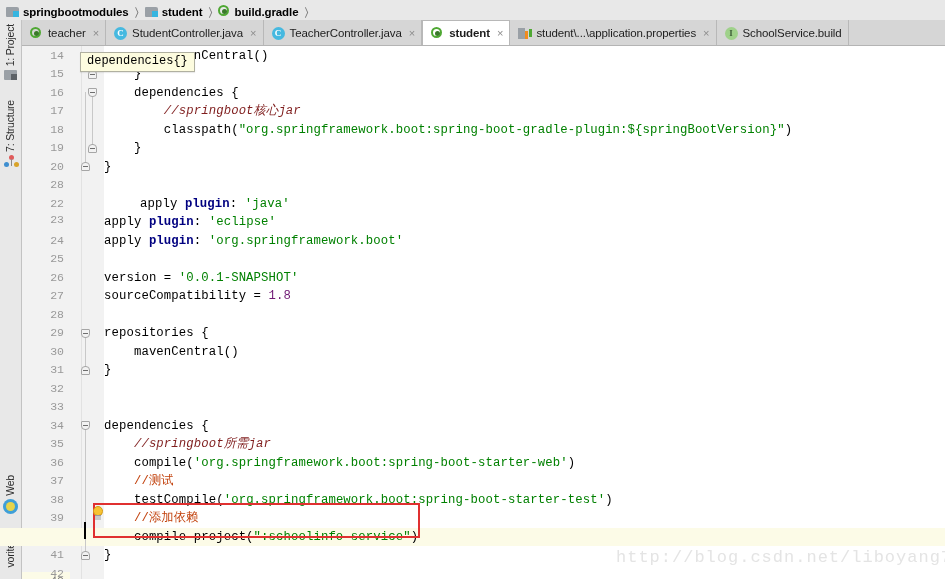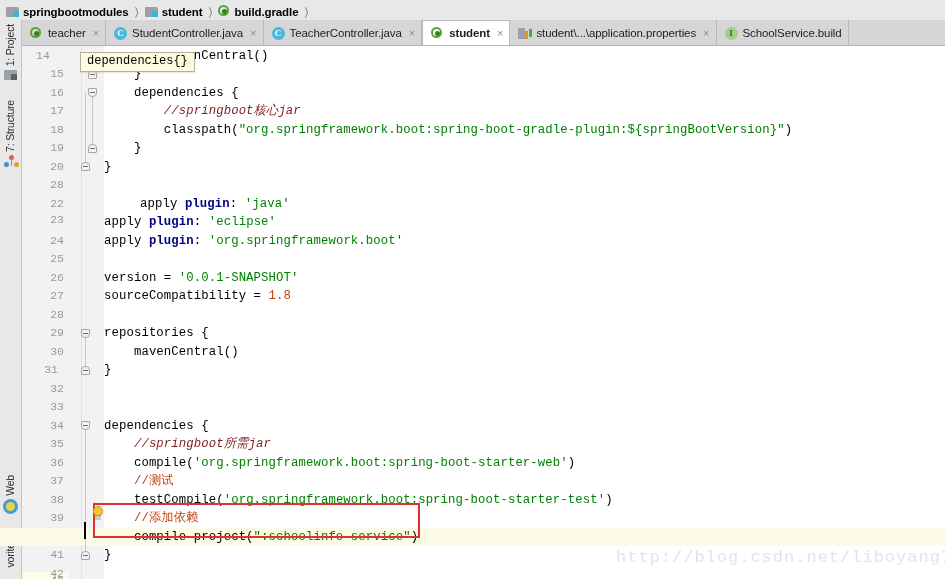--- a/index.html
+++ b/index.html
@@ -274,21 +274,21 @@
     height: 18.5px;
     line-height: 18.5px;
     font-family: "Liberation Mono", monospace;
     font-size: 12.3px;
     color: #000000;
     white-space: pre;
     letter-spacing: 0.1px;
   }
   .kw  { color: #000080; font-weight: bold; }
   .str { color: #008000; }
-  .num { color: #c2410c; }
+  .num { color: #701a75; }
   .cmt { color: #7f1d1d; font-style: italic; }
   .cmt-plain { color: #c2410c; }
 
   
   .foldline {
     position: absolute;
     width: 1px;
     background: #c8c8c8;
   }
   .foldmark {
@@ -452,21 +452,21 @@
     </div>
 
   <div class="editor">
     <div class="gutter"></div>
     <div class="foldcol" id="foldcol"></div>
     <div class="codearea" id="codearea"></div>
   </div>
 
   <div id="rows">
       <div class="row" style="top: 46.5px;"></div>
-      <div class="gutnum" style="top: 46.5px; position: absolute; left: 22px; text-align: center;">14</div>
+      <div class="gutnum" style="top: 46.5px; position: absolute; left: 22px;">14</div>
       <div class="code" style="top: 46.5px; left: 104px;">        <span class="">mavenCentral()</span></div>
       <div class="row" style="top: 65px;"></div>
       <div class="gutnum" style="top: 65px; position: absolute; left: 22px;">15</div>
       <div class="code" style="top: 65px; left: 104px;">    <span class="">}</span></div>
       <div class="row" style="top: 83.5px;"></div>
       <div class="gutnum" style="top: 83.5px; position: absolute; left: 22px;">16</div>
       <div class="code" style="top: 83.5px; left: 104px;">    <span class="">dependencies {</span></div>
       <div class="row" style="top: 102px;"></div>
       <div class="gutnum" style="top: 102px; position: absolute; left: 22px;">17</div>
       <div class="code" style="top: 102px; left: 104px;">        <span class="cmt">//springboot核心jar</span></div>
@@ -503,21 +503,21 @@
       <div class="row" style="top: 305.5px;"></div>
       <div class="gutnum" style="top: 305.5px; position: absolute; left: 22px;">28</div>
       <div class="code" style="top: 305.5px; left: 104px;"></div>
       <div class="row" style="top: 324px;"></div>
       <div class="gutnum" style="top: 324px; position: absolute; left: 22px;">29</div>
       <div class="code" style="top: 324px; left: 104px;"><span class="">repositories {</span></div>
       <div class="row" style="top: 342.5px;"></div>
       <div class="gutnum" style="top: 342.5px; position: absolute; left: 22px;">30</div>
       <div class="code" style="top: 342.5px; left: 104px;">    <span class="">mavenCentral()</span></div>
       <div class="row" style="top: 361px;"></div>
-      <div class="gutnum" style="top: 361px; position: absolute; left: 16px;">31</div>
+      <div class="gutnum" style="top: 361px; position: absolute; left: 22px;">31</div>
       <div class="code" style="top: 361px; left: 104px;"><span class="">}</span></div>
       <div class="row" style="top: 379.5px;"></div>
       <div class="gutnum" style="top: 379.5px; position: absolute; left: 22px;">32</div>
       <div class="code" style="top: 379.5px; left: 104px;"></div>
       <div class="row" style="top: 398px;"></div>
       <div class="gutnum" style="top: 398px; position: absolute; left: 22px;">33</div>
       <div class="code" style="top: 398px; left: 104px;"></div>
       <div class="row" style="top: 416.5px;"></div>
       <div class="gutnum" style="top: 416.5px; position: absolute; left: 22px;">34</div>
       <div class="code" style="top: 416.5px; left: 104px;"><span class="">dependencies {</span></div>

